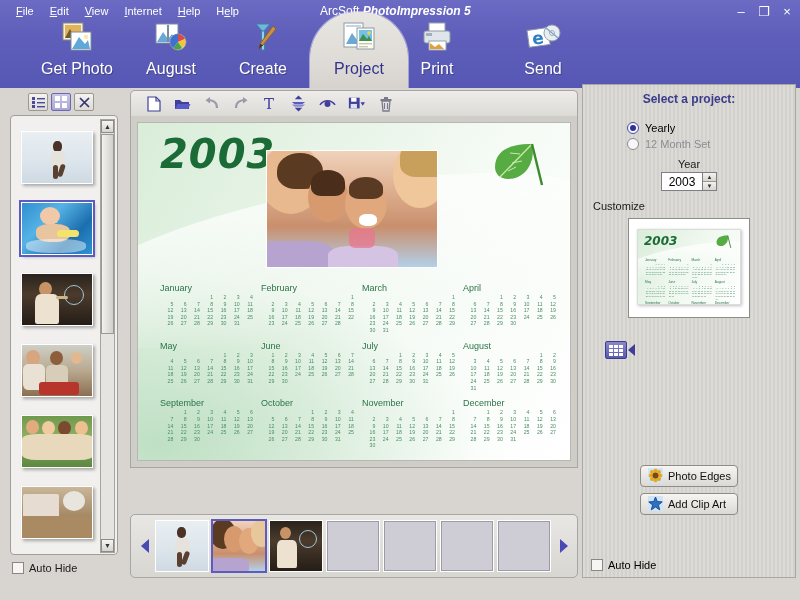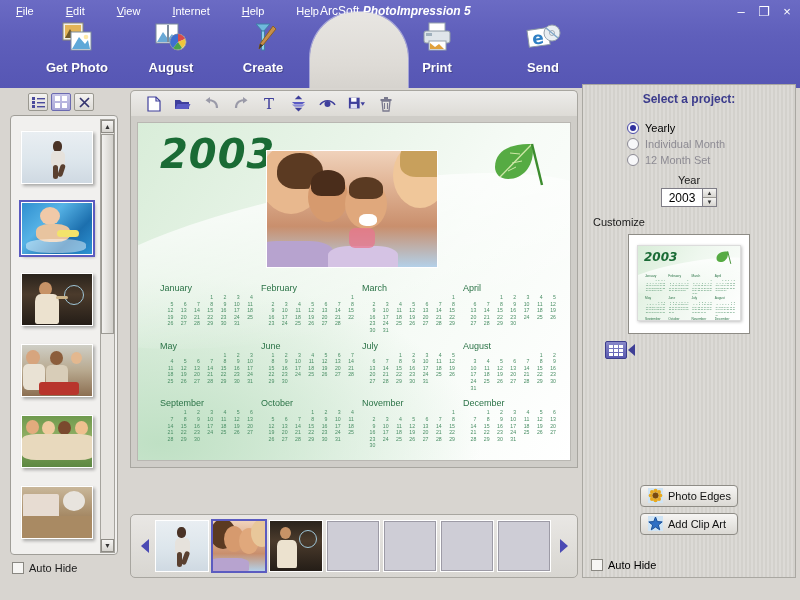--- a/index.html
+++ b/index.html
@@ -20,21 +20,21 @@
 
   
   #banner {
     position: absolute; left: 0; top: 0; width: 800px; height: 88px;
     background: linear-gradient(to bottom, #6b6bc4 0%, #5f5fbb 40%, #5656b4 100%);
     overflow: hidden;
   }
   #banner-inner { position: absolute; inset: 0; }
   .menubar {
     position: absolute; left: 8px; top: 3px;
-    display: flex; gap: 16px;
+    display: flex; gap: 0;
   }
   .menu-item {
     color: #ffffff; font-size: 11px; padding: 2px 8px 3px 8px;
     cursor: default; white-space: nowrap;
   }
   .menu-item u { text-decoration: underline; }
   .title-text {
     position: absolute; left: 320px; top: 4px;
     color: #ffffff; font-size: 12px; white-space: nowrap;
   }
@@ -60,21 +60,21 @@
   .navtabs {
     position: absolute; left: 0; top: 16px; width: 800px; height: 72px;
   }
   .navtab {
     position: absolute; top: 0; width: 94px; height: 70px;
     display: flex; flex-direction: column; align-items: center;
     justify-content: flex-start; cursor: default;
   }
   .navtab .ticon { height: 42px; display: flex; align-items: center; justify-content: center; }
   .navtab .tlabel {
-    font-size: 13px; font-weight: bold; color: #ffffff;
+    font-size: 16px; font-weight: normal; color: #ffffff;
     text-shadow: 1px 1px 0 rgba(0,0,0,0.25);
     margin-top: 2px;
   }
   .navtab.active .tlabel { color: #33338f; text-shadow: none; }
 
   
   #left-panel {
     position: absolute; left: 6px; top: 90px; width: 118px; height: 488px;
   }
   .viewbtns {
@@ -407,20 +407,36 @@
             <svg width="40" height="34" viewBox="0 0 40 34">
               <path d="M13 4 L27 4 L20 12 Z" fill="#6fb9dd" stroke="#3f7ea6"></path>
               <rect x="18.5" y="11" width="3" height="19" fill="#8fd0ea" stroke="#3f7ea6"></rect>
               <path d="M30 6 L33 9 L20 25 L16 29 L17 24 Z" fill="#c78f4a" stroke="#8c5f26"></path>
               <path d="M16 29 L17 24 L20 25 Z" fill="#333"></path>
             </svg>
           </div>
           <div class="tlabel">Create</div>
         </div>
 
+        <div class="navtab active" style="left:312px">
+          <div class="ticon">
+            <svg width="40" height="34" viewBox="0 0 40 34">
+              <rect x="5" y="3" width="19" height="24" fill="#ffffff" stroke="#8c9aa8"></rect>
+              <path d="M7 24 L13 13 L18 20 L22 24 Z" fill="#6aa9d6"></path>
+              <rect x="7" y="5" width="15" height="2" fill="#c6d4e0"></rect>
+              <rect x="18" y="8" width="17" height="21" fill="#fdfcf2" stroke="#8c9aa8"></rect>
+              <rect x="20" y="10" width="13" height="11" fill="#74c1e6"></rect>
+              <path d="M20 21 L24 14 L28 19 L30 16 L33 21 Z" fill="#3f8f4f"></path>
+              <circle cx="30" cy="13" r="1.8" fill="#f2d14b"></circle>
+              <rect x="20" y="23" width="13" height="1.4" fill="#c9c6b6"></rect>
+              <rect x="20" y="26" width="9" height="1.4" fill="#c9c6b6"></rect>
+            </svg>
+          </div>
+          <div class="tlabel">Project</div>
+        </div>
 
         <div class="navtab" style="left:390px">
           <div class="ticon">
             <svg width="40" height="34" viewBox="0 0 40 34">
               <rect x="12" y="3" width="16" height="9" fill="#ffffff" stroke="#97a3ad"></rect>
               <rect x="7" y="11" width="26" height="12" rx="2" fill="#dfe5ea" stroke="#8d99a4"></rect>
               <rect x="9" y="13" width="6" height="3" fill="#9fb0bd"></rect>
               <rect x="12" y="21" width="17" height="9" fill="#ffffff" stroke="#97a3ad"></rect>
               <path d="M13 23 L18 27 L22 24 L27 29 L13 29 Z" fill="#e0a13c"></path>
             </svg>
@@ -1162,24 +1178,20 @@
     <div class="rp-title">Select a project:</div>
 
 
     <div class="radios">
       <div class="radio-row">
         <div class="rdo on"></div>
         <span>Yearly</span>
       </div>
       <div class="radio-row dim">
         <div class="rdo"></div>
-        <span>Individual Month</span>
-      </div>
-      <div class="radio-row dim">
-        <div class="rdo"></div>
         <span>12 Month Set</span>
       </div>
     </div>
 
     <div class="year-label">Year</div>
     <div class="year-box">
       <div class="year-field">2003</div>
       <div class="spin">
         <div>▲</div>
         <div>▼</div>
@@ -1533,21 +1545,21 @@
             <div class="month">
               <div class="mname" style="font-size: 3.2px;">November</div>
             </div>
             <div class="month">
               <div class="mname" style="font-size: 3.2px;">December</div>
             </div>
           </div>
       </div>
     </div>
 
-    <div style="position:absolute;left:0;right:0;bottom:36px">
+    <div style="position:absolute;left:0;right:0;bottom:56px">
       <div class="rp-btn">
         <span>
           <svg width="15" height="15" viewBox="0 0 15 15">
               <rect x="0" y="0" width="15" height="15" fill="#cfe4f5"></rect>
               <g fill="#e8a81e">
                 <circle cx="7.5" cy="2.8" r="2.1"></circle>
                 <circle cx="12.2" cy="7.5" r="2.1"></circle>
                 <circle cx="7.5" cy="12.2" r="2.1"></circle>
                 <circle cx="2.8" cy="7.5" r="2.1"></circle>
                 <circle cx="11" cy="4" r="2"></circle>

